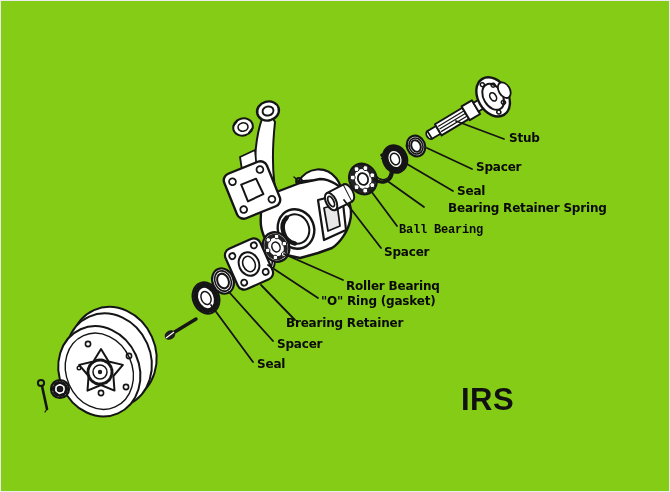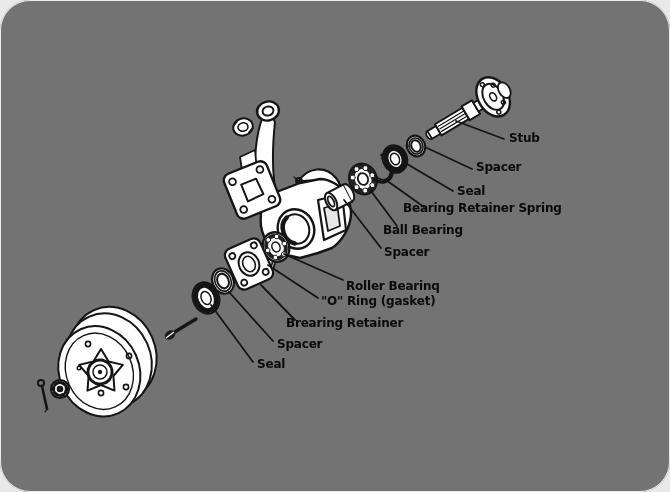--- a/index.html
+++ b/index.html
@@ -1,20 +1,19 @@
 <!DOCTYPE html>
 <html><head>
 <meta charset="utf-8">
 <style>
   html,body{margin:0;padding:0;background:#e9e9e9;}
   .stage{
-    position:relative;width:670px;height:492px;background:#737373;
+    position:relative;width:670px;height:492px;background:#84cc16;
     overflow:hidden;font-family:"DejaVu Sans",sans-serif;
     box-shadow:0 0 0 1px #ececec inset;
-    border-radius:30px;
   }
   .stage svg{position:absolute;left:0;top:0;}
   svg *{vector-effect:non-scaling-stroke;}
   .ln{stroke:#151515;fill:none;stroke-width:2;stroke-linecap:round;stroke-linejoin:round;}
   .fw{fill:#ffffff;}
   .fd{fill:#1d1d1d;}
   .callout-label{
     position:absolute;white-space:nowrap;
     font:bold 12px/13px "DejaVu Sans",sans-serif;
     color:#0a0a0a;letter-spacing:-0.2px;
@@ -220,23 +219,24 @@
         <line x1="295" y1="320" x2="261" y2="285" stroke="#151515" stroke-width="1.8" stroke-linecap="round"></line>
         <line x1="273" y1="341" x2="229" y2="292" stroke="#151515" stroke-width="1.8" stroke-linecap="round"></line>
         <line x1="253" y1="362" x2="211" y2="305" stroke="#151515" stroke-width="1.8" stroke-linecap="round"></line>
       </g>
   </svg>
 
   <div id="labels">
       <div class="callout-label" style="left: 509px; top: 132px;">Stub</div>
       <div class="callout-label" style="left: 476px; top: 161px;">Spacer</div>
       <div class="callout-label" style="left: 457px; top: 185px;">Seal</div>
-      <div class="callout-label" style="left: 403px; top: 202px;">Bearing Retainer Spring</div>
-      <div class="callout-label" style="left: 383px; top: 224px;">Ball Bearing</div>
+      <div class="callout-label" style="left: 448px; top: 202px;">Bearing Retainer Spring</div>
+      <div class="callout-label" style="left: 399px; top: 224px; font-family: Liberation Mono, monospace;">Ball Bearing</div>
       <div class="callout-label" style="left: 384px; top: 246px;">Spacer</div>
       <div class="callout-label" style="left: 346px; top: 280px;">Roller Bearinq</div>
       <div class="callout-label" style="left: 321px; top: 295px;">"O" Ring (gasket)</div>
       <div class="callout-label" style="left: 286px; top: 317px;">Brearing Retainer</div>
       <div class="callout-label" style="left: 277px; top: 338px;">Spacer</div>
       <div class="callout-label" style="left: 257px; top: 358px;">Seal</div>
     </div>
 
+  <div class="irs">IRS</div>
 </div>
 
 </body></html>

